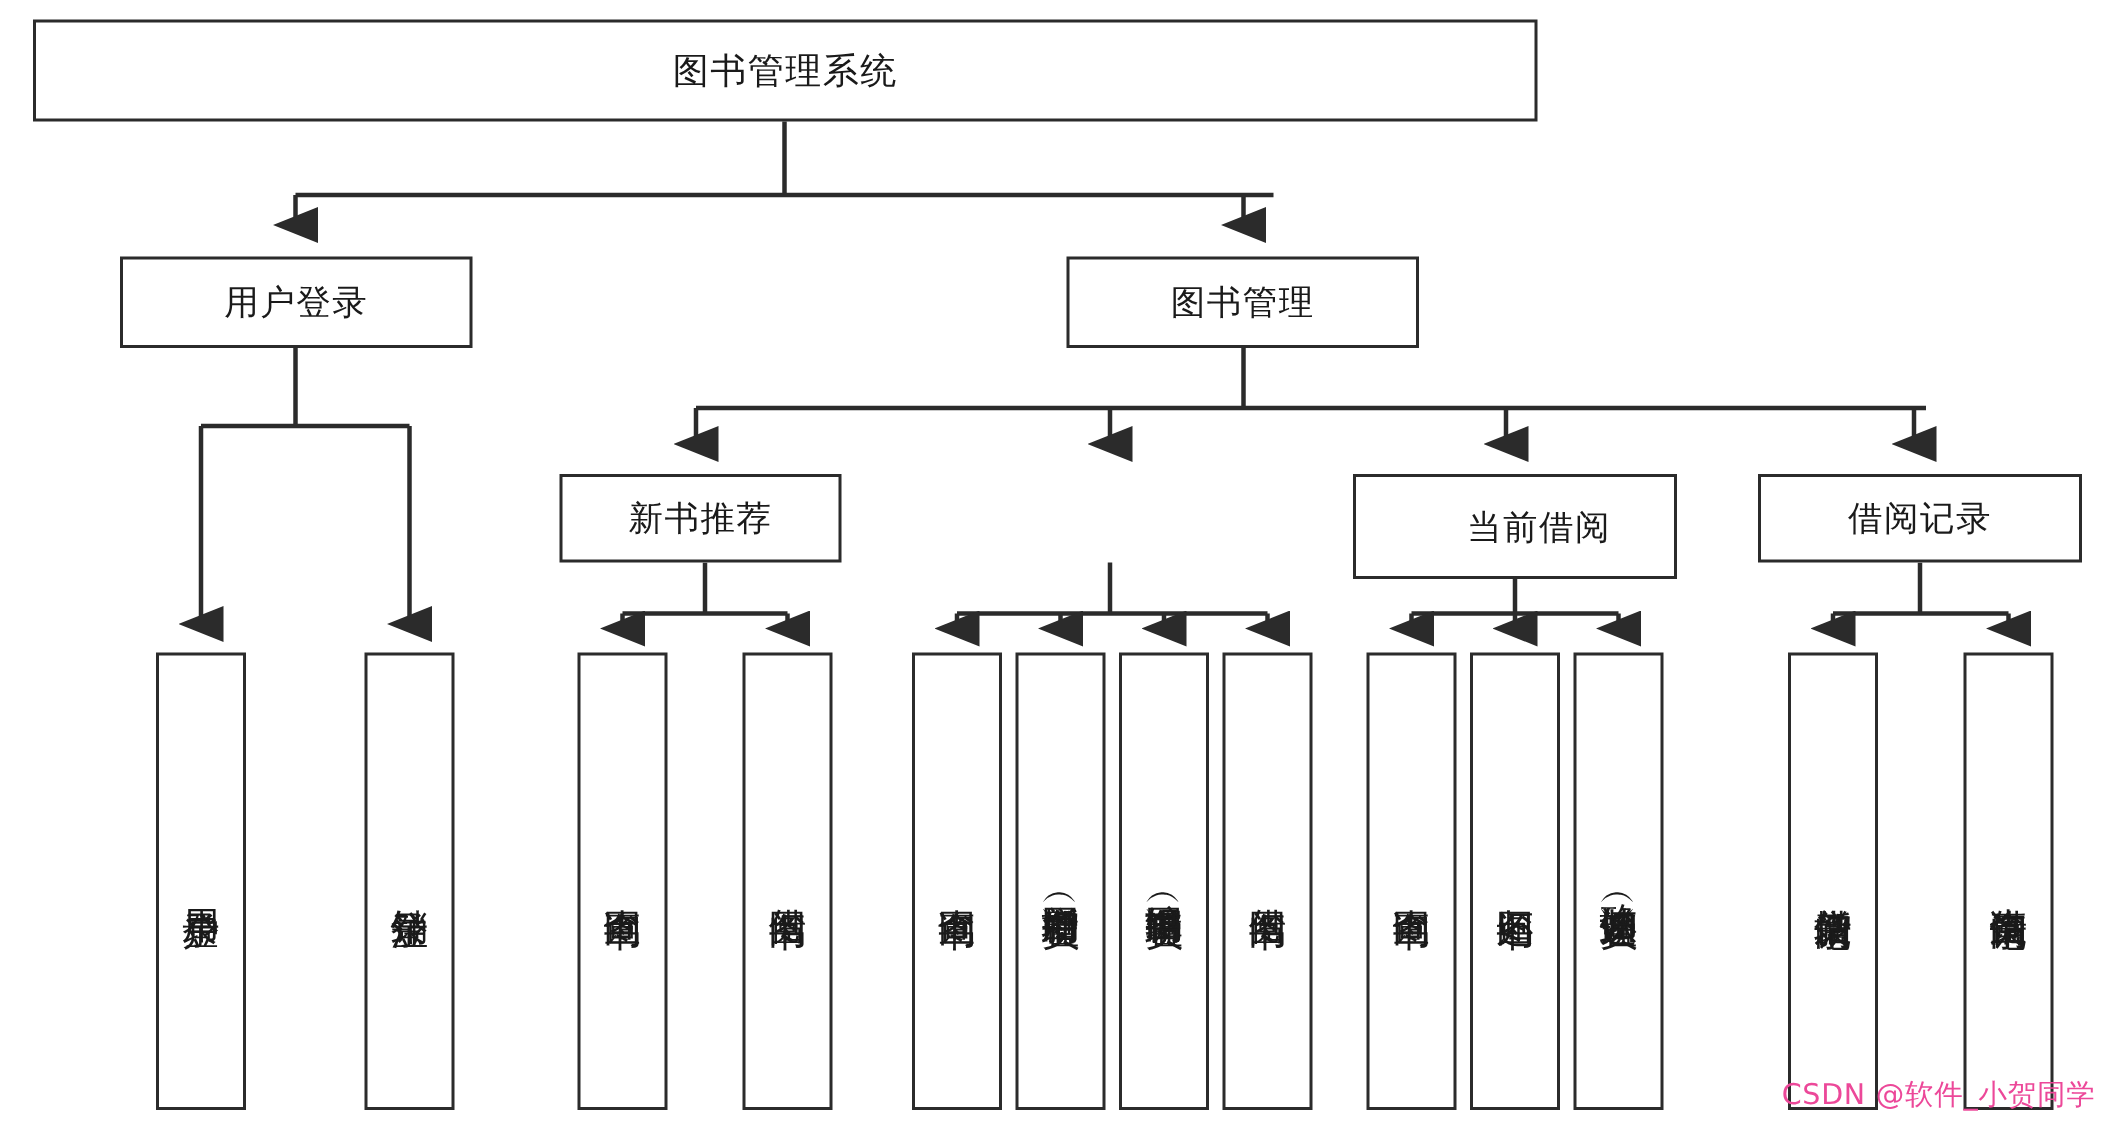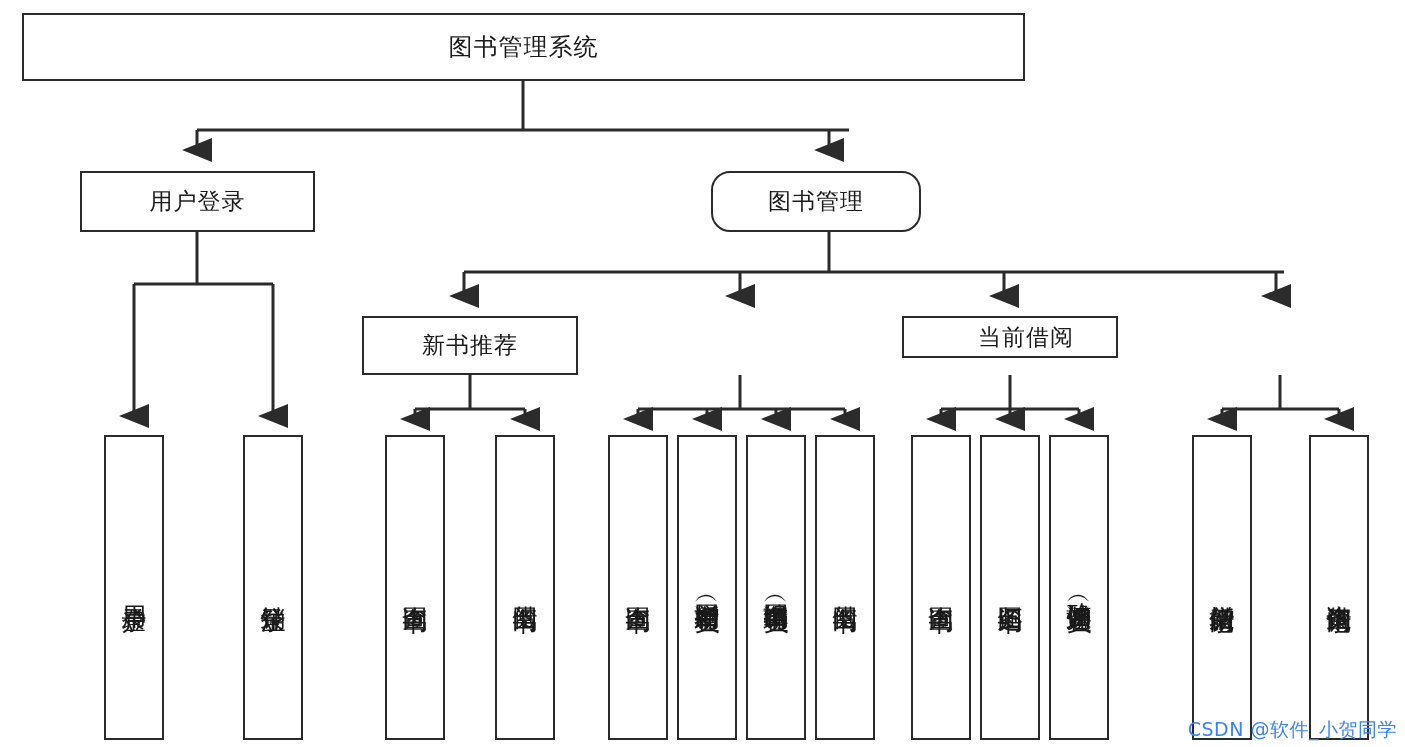--- a/index.html
+++ b/index.html
@@ -62,21 +62,21 @@
     height: 100%;
     display: flex;
     align-items: center;
     justify-content: center;
   }
   .watermark {
     position: absolute;
     right: 8px;
     bottom: 4px;
     font-size: 19px;
-    color: #3b82f6;
+    color: #ec4899;
     letter-spacing: 0.5px;
     white-space: nowrap;
     font-family: "DejaVu Sans", "Liberation Sans", sans-serif;
   }
 </style>
 </head>
 <body>
 
 <div id="diagram-root">
 
@@ -130,30 +130,33 @@
     </g>
   </svg>
 
   <div class="node horizontal root" style="left:22px; top:13px; width:1003px; height:68px;">
     <span>图书管理系统</span>
   </div>
 
   <div class="node horizontal" style="left:80px; top:171px; width:235px; height:61px;">
     <span>用户登录</span>
   </div>
-  <div class="node horizontal" style="left:711px; top:171px; width:210px; height:61px;border-radius:19px;">
+  <div class="node horizontal" style="left:711px; top:171px; width:235px; height:61px;">
     <span>图书管理</span>
   </div>
 
-  <div class="node horizontal" style="left:362px; top:316px; width:216px; height:59px;font-family:Liberation Serif, serif;">
+  <div class="node horizontal" style="left:373px; top:316px; width:188px; height:59px;font-family:Liberation Serif, serif;">
     <span>新书推荐</span>
   </div>
-  <div class="node horizontal" style="left:902px; top:316px; width:216px; height:42px;padding-left:32px;">
+  <div class="node horizontal" style="left:902px; top:316px; width:216px; height:70px;padding-left:32px;">
     <span>当前借阅</span>
   </div>
+  <div class="node horizontal" style="left:1172px; top:316px; width:216px; height:59px;">
+    <span>借阅记录</span>
+  </div>
 
   <div class="node leaf" style="left:104px; top:435px; width:60px; height:305px;">
     <span class="leaf-inner">
       <span class="leaf-label">用户登录</span>
     </span>
   </div>
   <div class="node leaf" style="left:243px; top:435px; width:60px; height:305px;">
     <span class="leaf-inner">
       <span class="leaf-label">注销登录</span>
     </span>

